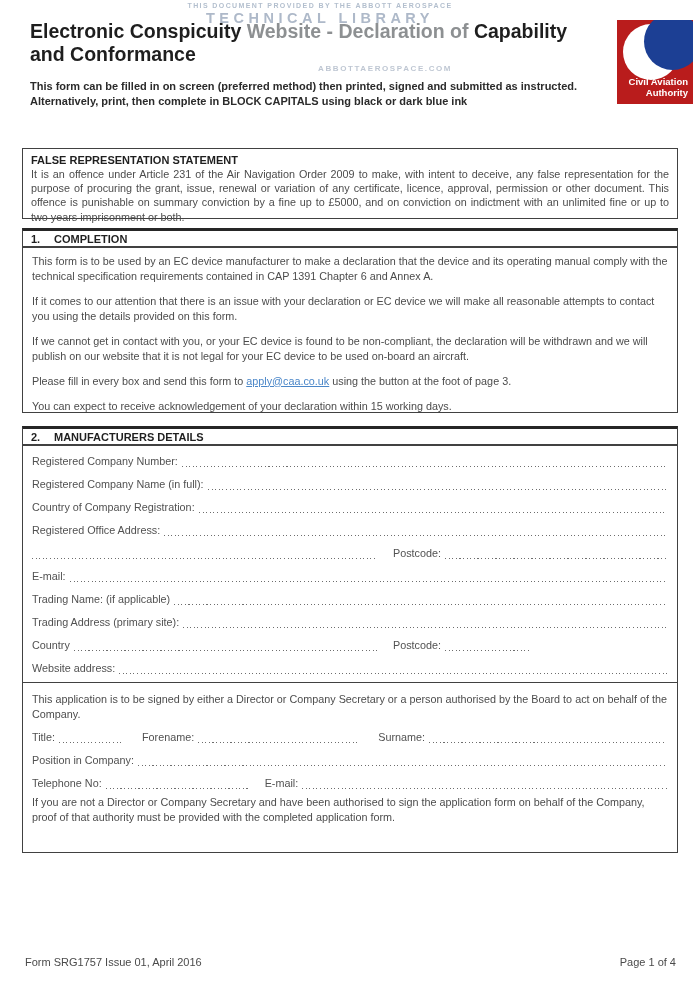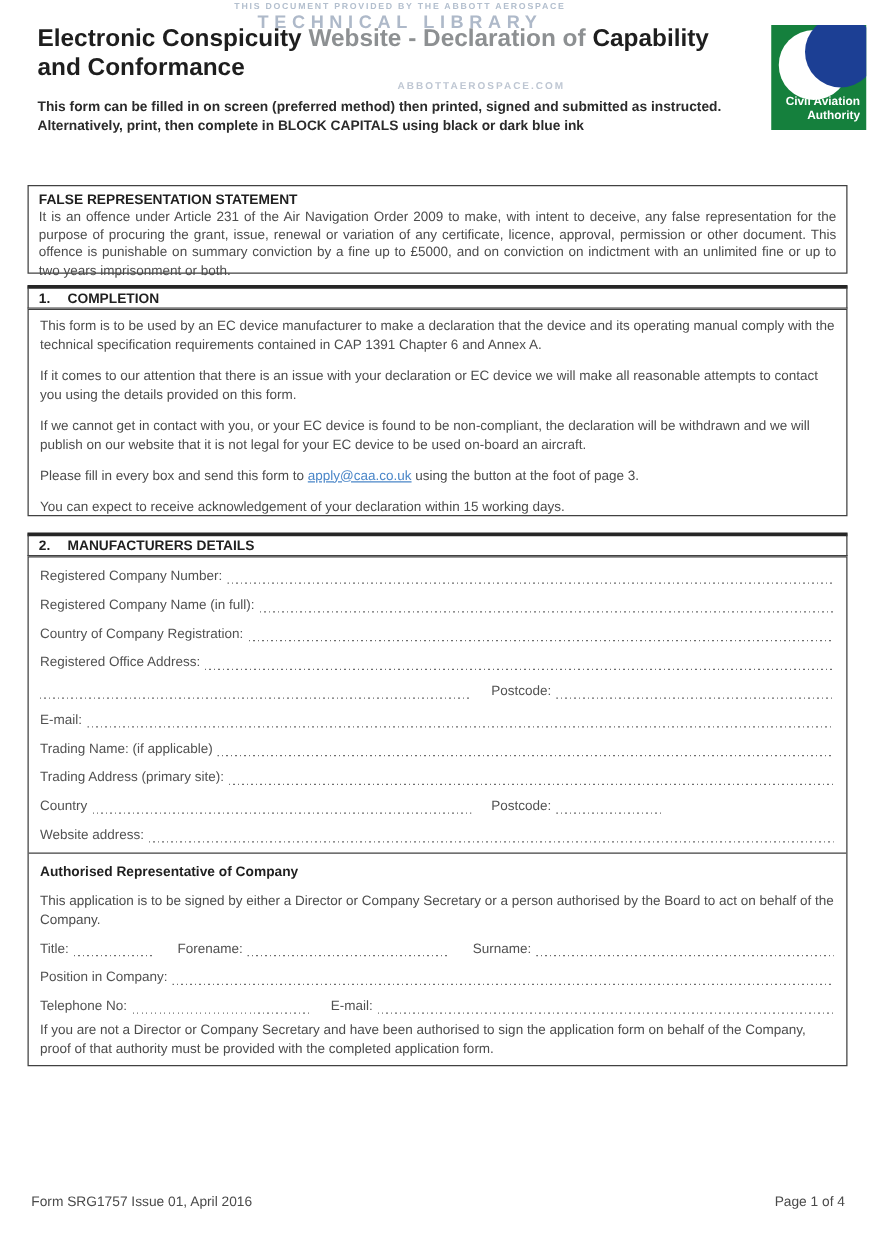--- a/index.html
+++ b/index.html
@@ -16,21 +16,21 @@
          letter-spacing:1.6px; color:#a9b4c4; opacity:.75;margin-top:35px; }
 
   
   .title { position:absolute; left:30px; top:20px; width:568px;
            font-size:19.5px; line-height:22.5px; font-weight:bold; color:#1e1e1e; }
   .title .gray { color:#8d9092; }
   .subtitle { position:absolute; left:30px; top:79px; width:568px;
               font-size:11px; line-height:15px; font-weight:bold; color:#2b2b2b; }
 
   .logo { position:absolute; left:617px; top:20px; width:76px; height:84px;
-          background:#15803d; overflow:hidden;text-decoration:underline; }
+          background:#b91c1c; overflow:hidden;text-decoration:underline; }
   .logo .moon-w { position:absolute; left:6px; top:4px; width:56px; height:56px;
                   border-radius:50%; background:#ffffff; }
   .logo .moon-c { position:absolute; left:27px; top:-7px; width:57px; height:57px;
                   border-radius:50%; background:#1c3f94; }
   .logo .logo-text { position:absolute; right:5px; bottom:6px; text-align:right;
                      color:#ffffff; font-weight:bold; font-size:9.5px; line-height:10.5px; }
 
   
   .box { position:absolute; left:22px; width:656px; box-sizing:border-box;
          border:1.5px solid #414141; background:#fff; }
@@ -176,21 +176,20 @@
       <span class="spacer"></span>
     </div>
 
     <div class="row">
       <span class="lbl">Website address:</span>
       <span class="d"></span>
     </div>
 
     <div class="hr2"></div>
 
-    <div class="auth-heading">Authorised Representative of Company</div>
     <div class="auth-para">This application is to be signed by either a Director or Company Secretary or a person authorised by the Board to act on behalf of the Company.</div>
 
     <div class="row">
       <span class="lbl">Title:</span>
       <span class="d fixed" style="width:64px;"></span>
       <span class="lbl" style="margin-left:18px;">Forename:</span>
       <span class="d fixed" style="width:162px;"></span>
       <span class="lbl" style="margin-left:17px;">Surname:</span>
       <span class="d"></span>
     </div>

